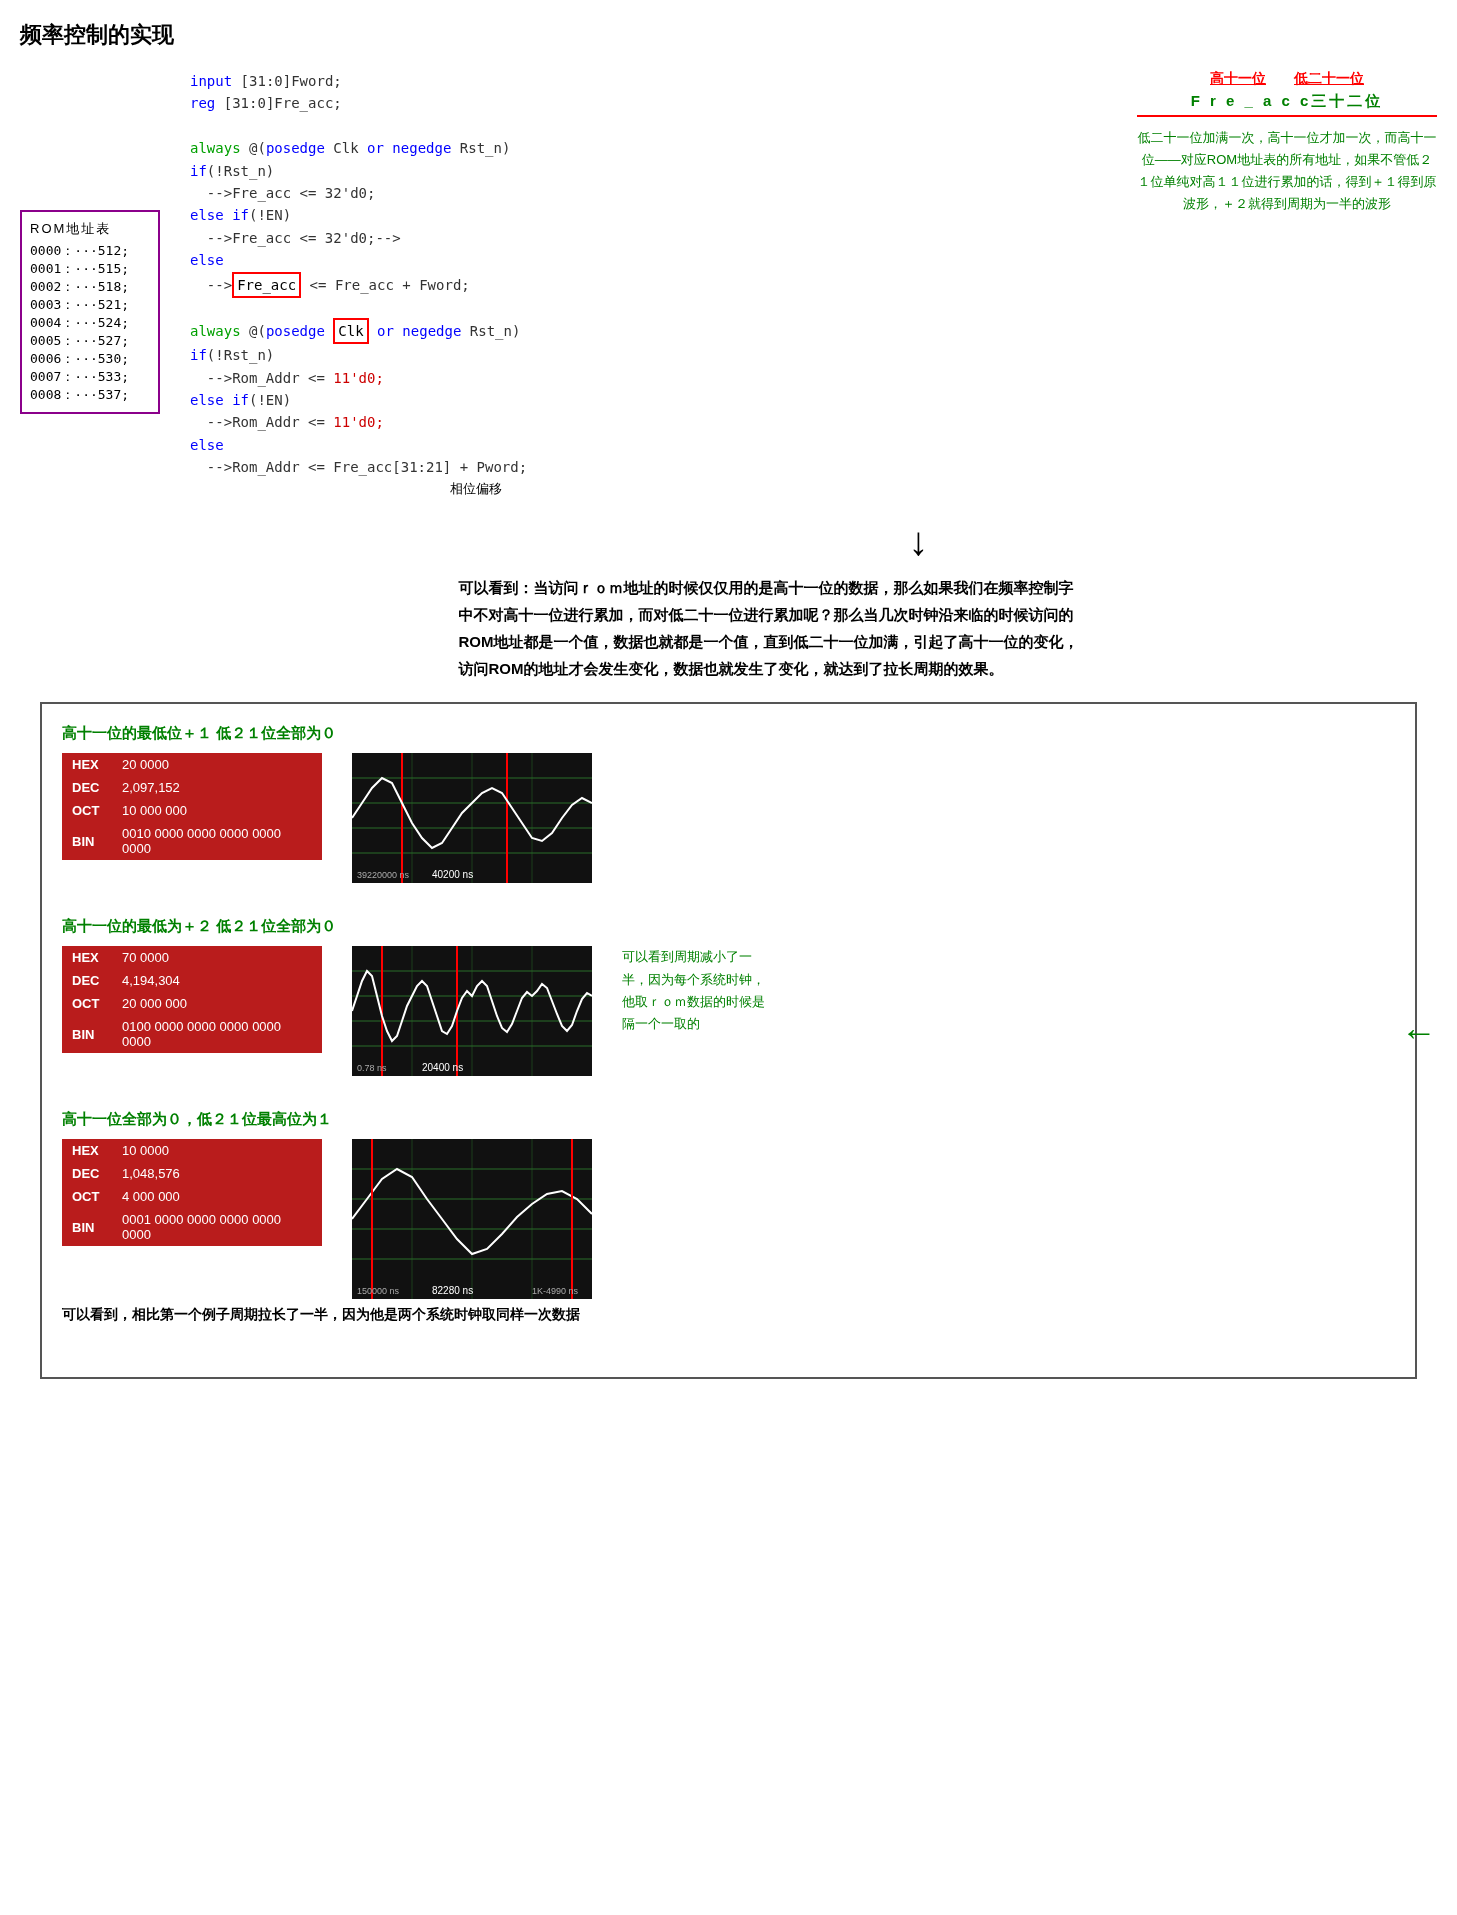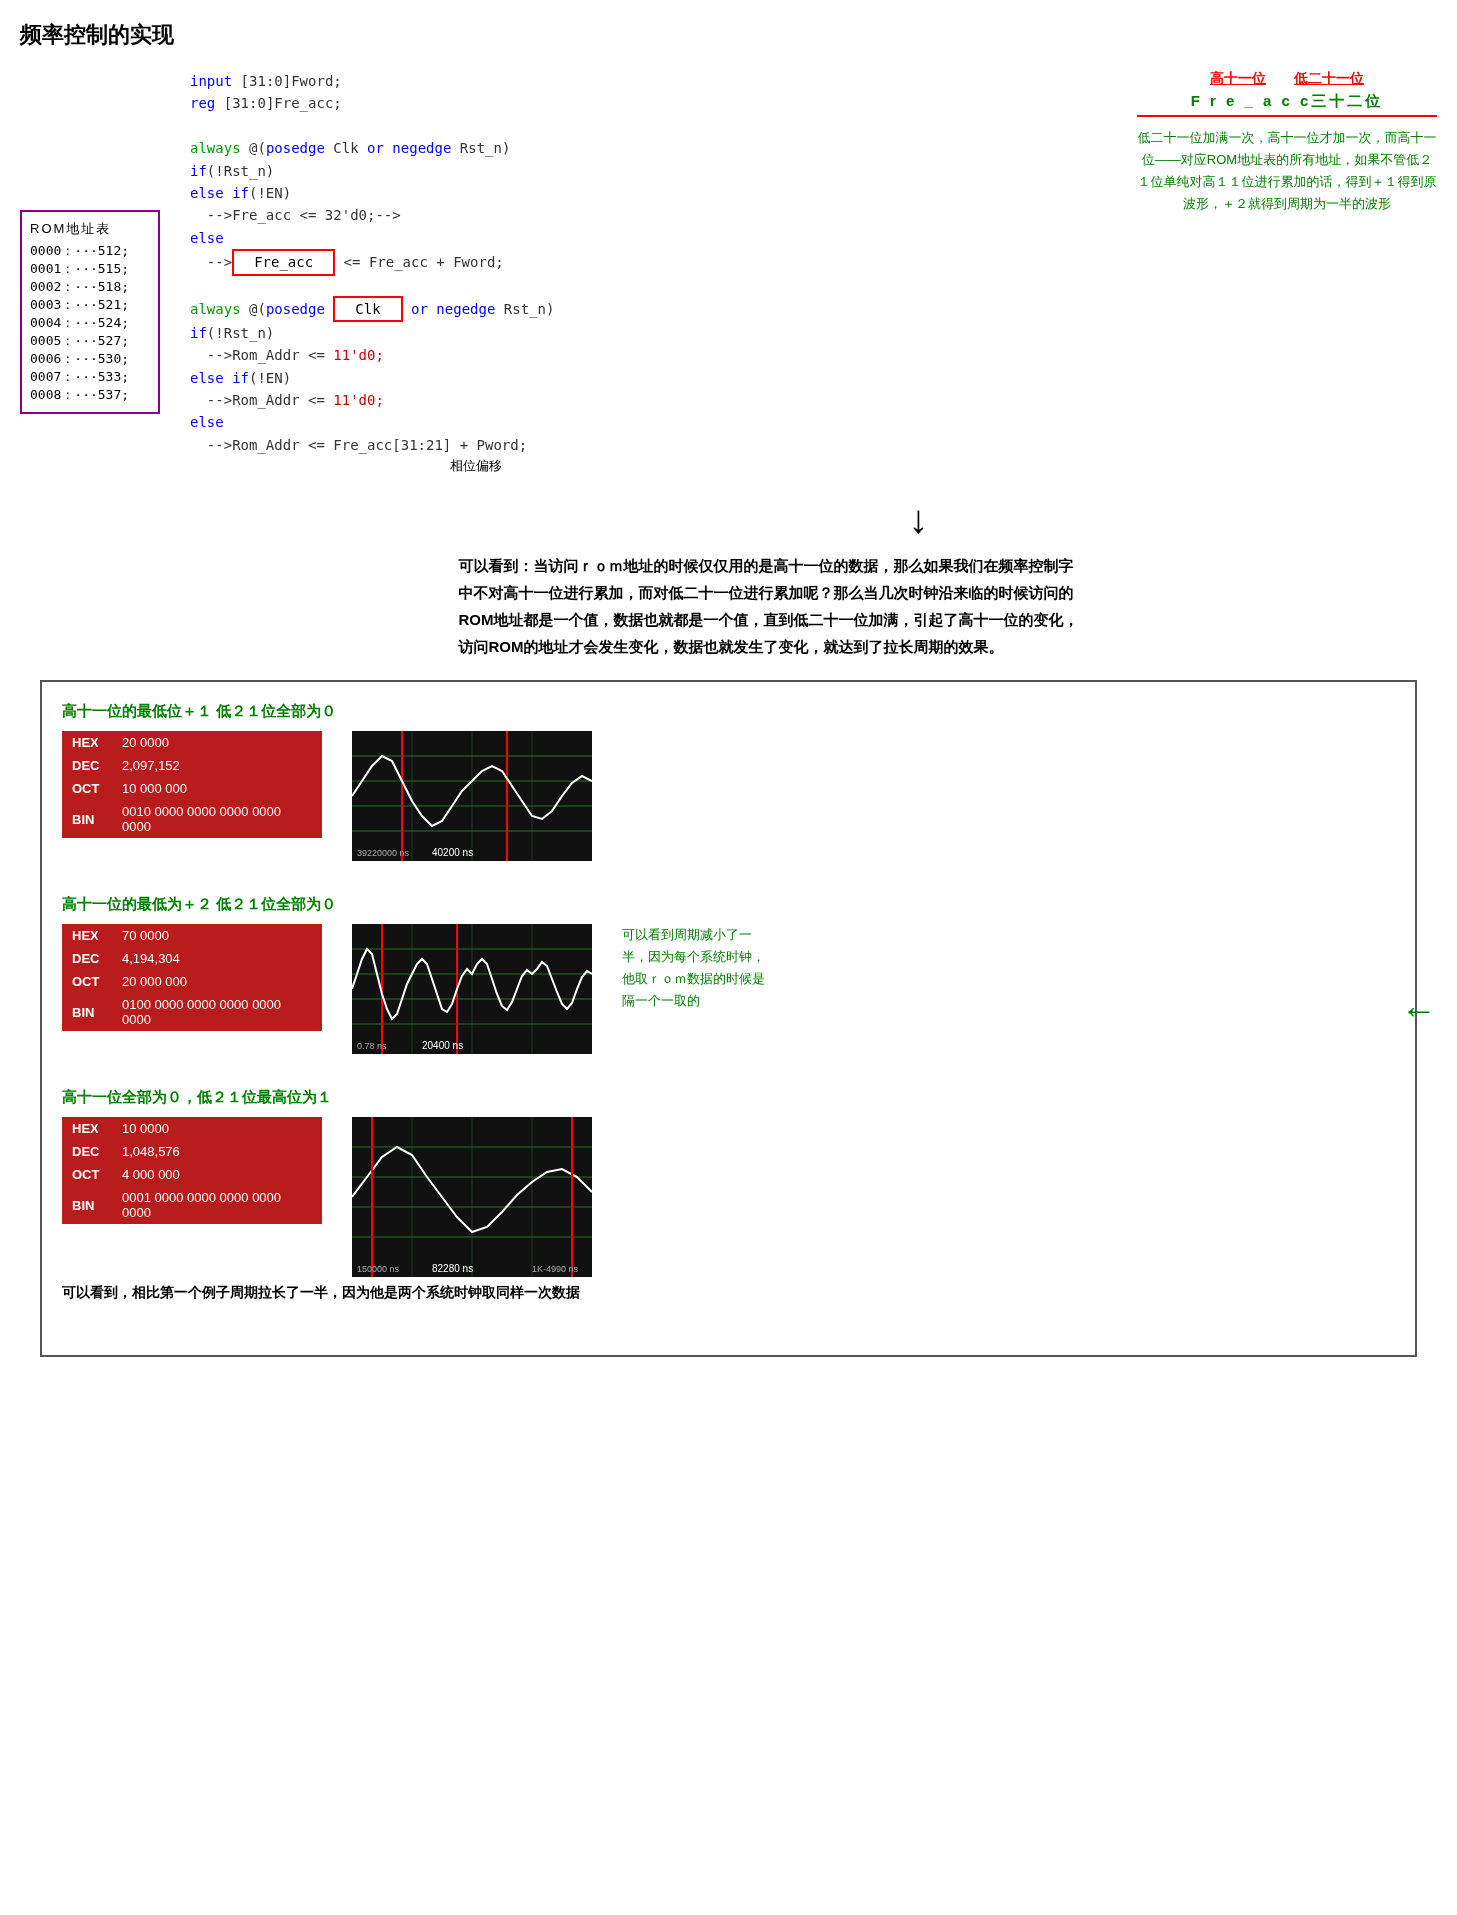--- a/index.html
+++ b/index.html
@@ -149,21 +149,21 @@
     }
     .code-section-top {
       margin-bottom: 15px;
     }
     .code-section-bottom {
       margin-top: 10px;
     }
     .red-box-inline {
       display: inline-block;
       border: 2px solid red;
-      padding: 0 20px;
+      padding: 0 3px;
     }
   </style>
 </head>
 <body>
 
 <div class="page-title">频率控制的实现</div>
 
 <div class="top-section">
 
   <div class="rom-table">
@@ -192,20 +192,23 @@
       </div>
       <br>
       <div>
         <span class="code-green">always</span>
         <span class="code-dark"> @(</span><span class="code-blue">posedge</span><span class="code-dark"> Clk </span><span class="code-blue">or</span><span class="code-dark"> </span><span class="code-blue">negedge</span><span class="code-dark"> Rst_n)</span>
       </div>
       <div>
         <span class="code-blue">if</span><span class="code-dark">(!Rst_n)</span>
       </div>
       <div>
+        <span class="code-dark">&nbsp;&nbsp;--&gt;Fre_acc &lt;= 32'd0;</span>
+      </div>
+      <div>
         <span class="code-blue">else</span><span class="code-dark"> </span><span class="code-blue">if</span><span class="code-dark">(!EN)</span>
       </div>
       <div>
         <span class="code-dark">&nbsp;&nbsp;--&gt;Fre_acc &lt;= 32'd0;--&gt;</span>
       </div>
       <div>
         <span class="code-blue">else</span>
       </div>
       <div>
         <span class="code-dark">&nbsp;&nbsp;--&gt;</span><span class="red-box-inline">Fre_acc</span><span class="code-dark"> &lt;= Fre_acc + Fword;</span>

